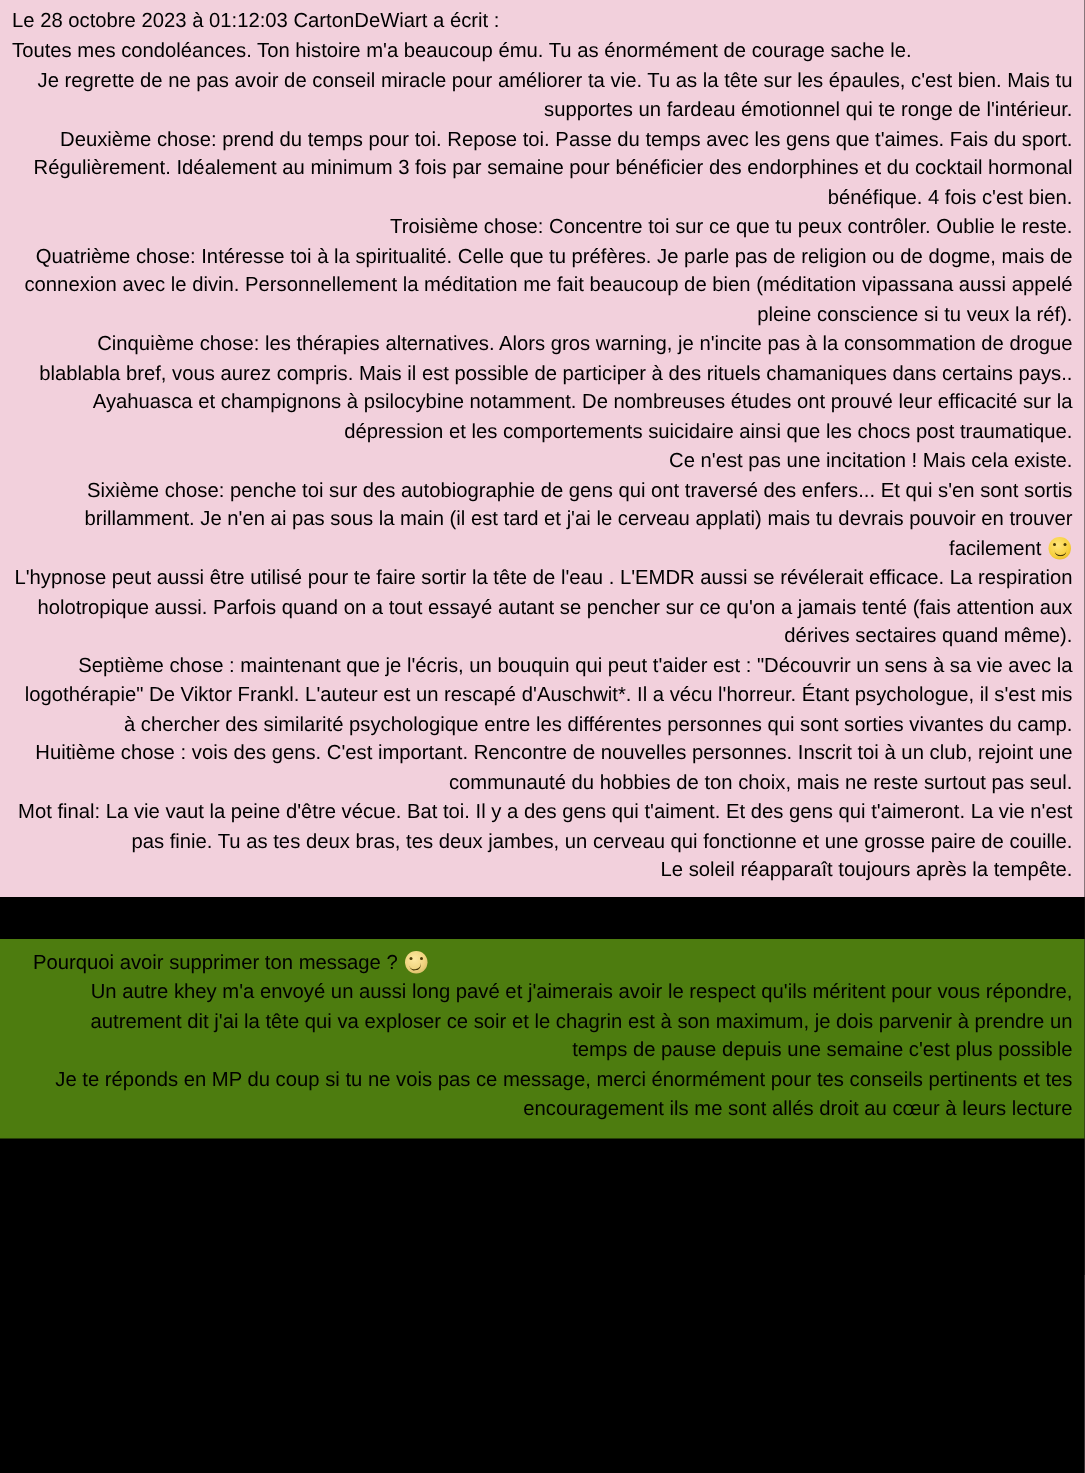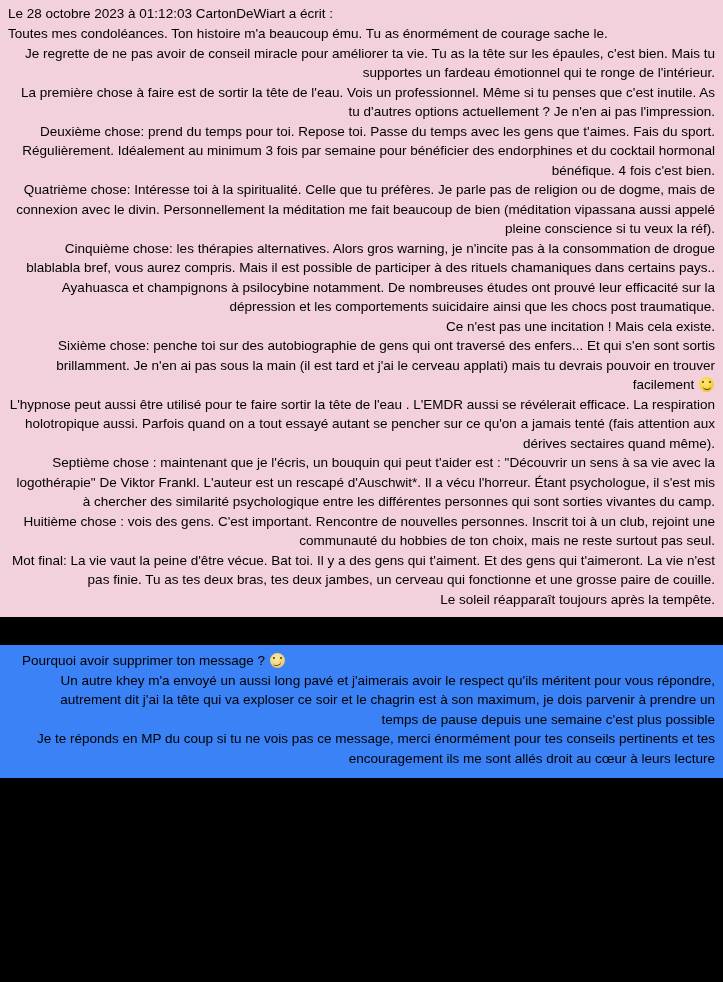--- a/index.html
+++ b/index.html
@@ -76,21 +76,21 @@
   .emoji-confused::after {
     border-bottom: 1.4px solid #4a3a06;
     border-radius: 0 0 8px 8px;
     transform: rotate(-14deg);
   }
   .gap {
     height: 28px;
     background: #000;
   }
   .reply-block {
-    background: #3b82f6;
+    background: #4d7c0f;
     padding: 6px 8px 10px 18px;
     box-sizing: border-box;
     position: relative;
   }
   .reply-inner {
     padding-left: 4px;
   }
   .reply-bar {
     position: absolute;
     left: 8px;
@@ -106,22 +106,22 @@
 </head>
 <body>
 
 <div class="page">
 
   <div class="quote-block">
     <div class="quote-header">Le 28 octobre 2023 à 01:12:03 CartonDeWiart a écrit :</div>
 
     <p class="para">Toutes mes condoléances. Ton histoire m'a beaucoup ému. Tu as énormément de courage sache le.</p>
     <p class="para">Je regrette de ne pas avoir de conseil miracle pour améliorer ta vie. Tu as la tête sur les épaules, c'est bien. Mais tu supportes un fardeau émotionnel qui te ronge de l'intérieur.</p>
-    <p class="para">La première chose à faire est de sortir la tête de l'eau. Vois un professionnel. Même si tu penses que c'est inutile. As tu d'autres options actuellement ? Je n'en ai pas l'impression.</p>
     <p class="para">Deuxième chose: prend du temps pour toi. Repose toi. Passe du temps avec les gens que t'aimes. Fais du sport. Régulièrement. Idéalement au minimum 3 fois par semaine pour bénéficier des endorphines et du cocktail hormonal bénéfique. 4 fois c'est bien.</p>
+    <p class="para">Troisième chose: Concentre toi sur ce que tu peux contrôler. Oublie le reste.</p>
     <p class="para">Quatrième chose: Intéresse toi à la spiritualité. Celle que tu préfères. Je parle pas de religion ou de dogme, mais de connexion avec le divin. Personnellement la méditation me fait beaucoup de bien (méditation vipassana aussi appelé pleine conscience si tu veux la réf).</p>
     <p class="para">Cinquième chose: les thérapies alternatives. Alors gros warning, je n'incite pas à la consommation de drogue blablabla bref, vous aurez compris. Mais il est possible de participer à des rituels chamaniques dans certains pays.. Ayahuasca et champignons à psilocybine notamment. De nombreuses études ont prouvé leur efficacité sur la dépression et les comportements suicidaire ainsi que les chocs post traumatique.</p>
     <p class="para">Ce n'est pas une incitation ! Mais cela existe.</p>
     <p class="para"><span>Sixième chose: penche toi sur des autobiographie de gens qui ont traversé des enfers... Et qui s'en sont sortis brillamment. Je n'en ai pas sous la main (il est tard et j'ai le cerveau applati) mais tu devrais pouvoir en trouver facilement</span> <span class="emoji"></span></p>
     <p class="para">L'hypnose peut aussi être utilisé pour te faire sortir la tête de l'eau . L'EMDR aussi se révélerait efficace. La respiration holotropique aussi. Parfois quand on a tout essayé autant se pencher sur ce qu'on a jamais tenté (fais attention aux dérives sectaires quand même).</p>
     <p class="para">Septième chose : maintenant que je l'écris, un bouquin qui peut t'aider est : "Découvrir un sens à sa vie avec la logothérapie" De Viktor Frankl. L'auteur est un rescapé d'Auschwit*. Il a vécu l'horreur. Étant psychologue, il s'est mis à chercher des similarité psychologique entre les différentes personnes qui sont sorties vivantes du camp.</p>
     <p class="para">Huitième chose : vois des gens. C'est important. Rencontre de nouvelles personnes. Inscrit toi à un club, rejoint une communauté du hobbies de ton choix, mais ne reste surtout pas seul.</p>
     <p class="para">Mot final: La vie vaut la peine d'être vécue. Bat toi. Il y a des gens qui t'aiment. Et des gens qui t'aimeront. La vie n'est pas finie. Tu as tes deux bras, tes deux jambes, un cerveau qui fonctionne et une grosse paire de couille.</p>
     <p class="para">Le soleil réapparaît toujours après la tempête.</p>
   </div>

